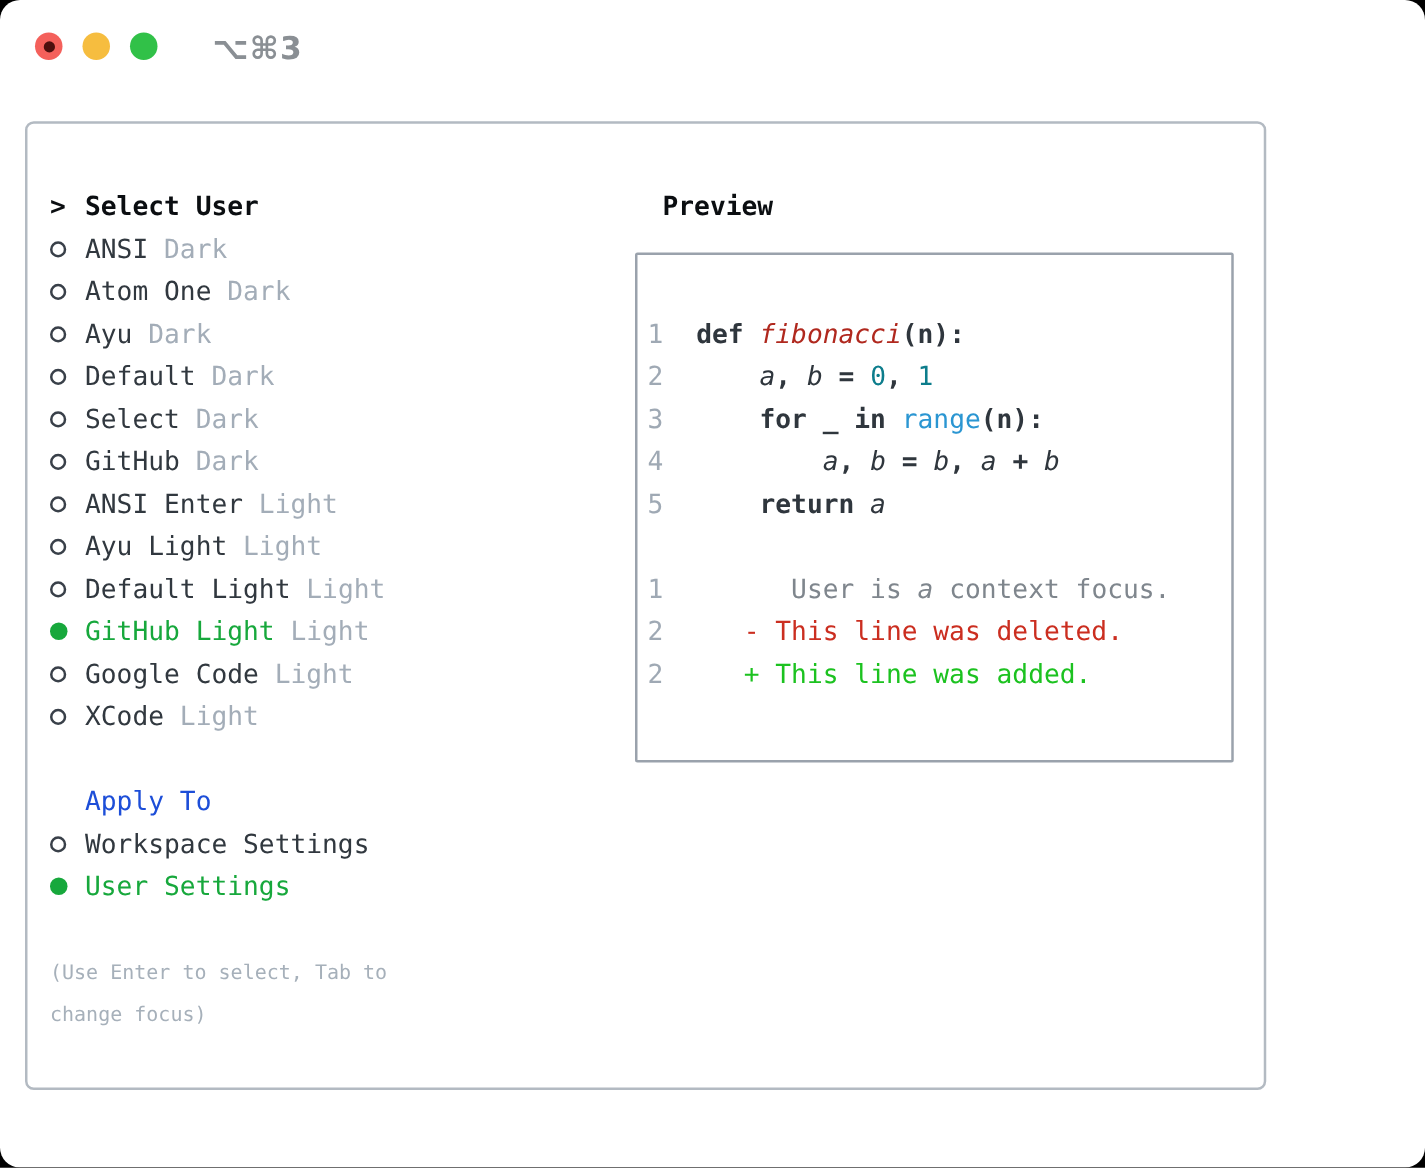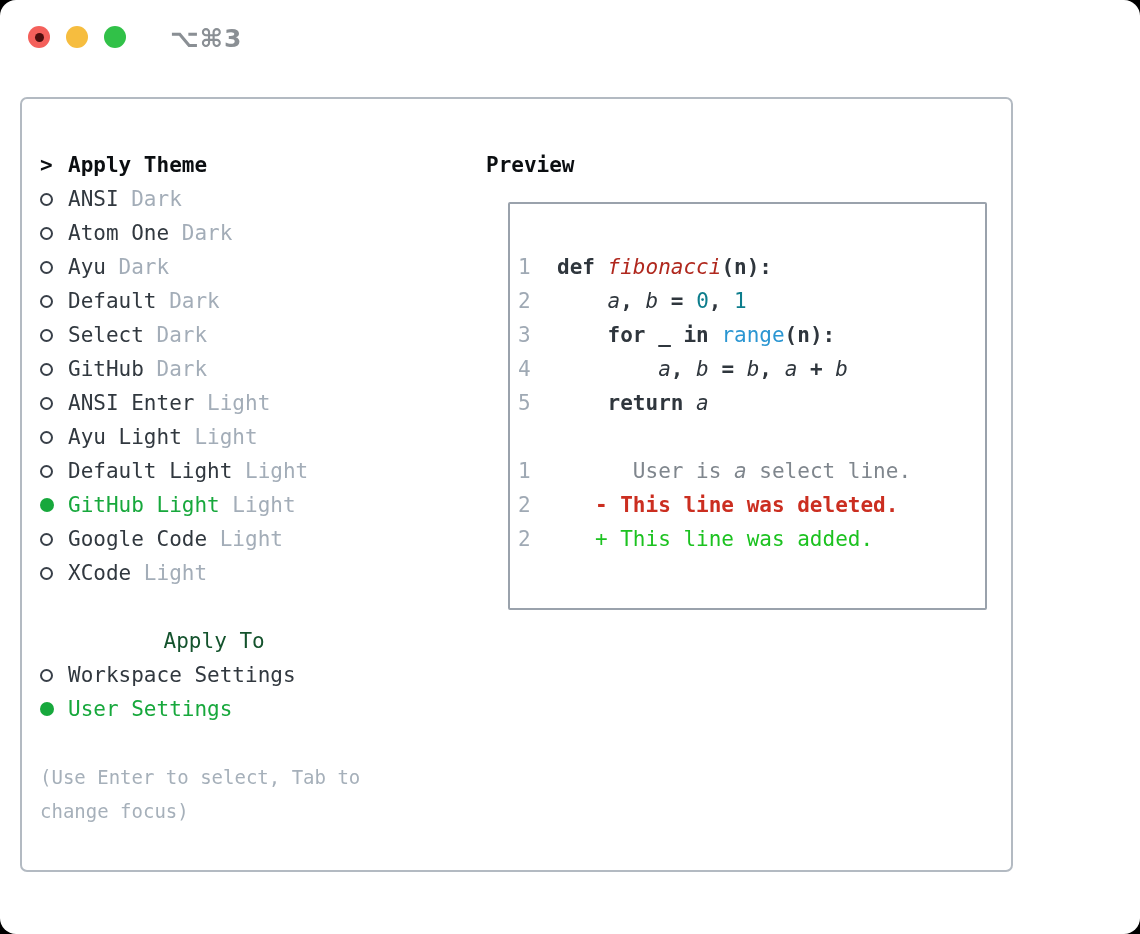--- a/index.html
+++ b/index.html
@@ -30,60 +30,60 @@
   
   .left-col { position:absolute; left:18px; top:49px; }
   .bullet-col { display:inline-flex; width:28px; flex:0 0 28px; align-items:center; }
   .prompt { font-weight:bold; color:#0b0e11; }
   .hdr-title { font-weight:bold; color:#0b0e11; }
   .circle { width:13px; height:13px; border-radius:50%; border:2px solid #394049; }
   .circle.filled { width:14px; height:14px; border:none; background:#17a83c; }
   .opt-name { color:#31383f; }
   .opt-name.selected { color:#17a83c; }
   .opt-tag { color:#a3adb8; }
-  .apply-header { color:#14532d;justify-content:center; }
-  .hint-line { height:34px; display:flex; align-items:center; font-size:19px; color:#a6b0ba; white-space:pre; }
+  .apply-header { color:#1d4ed8; }
+  .hint-line { height:34px; display:flex; align-items:center; font-size:16px; color:#a6b0ba; white-space:pre; }
   
-  .preview-title { position:absolute; left:464px; top:49px; height:34px; display:flex; align-items:center; font-size:21px; font-weight:bold; color:#0b0e11; }
+  .preview-title { position:absolute; left:508px; top:49px; height:34px; display:flex; align-items:center; font-size:21px; font-weight:bold; color:#0b0e11; }
   .preview-box {
     position:absolute; left:486px; top:103px; width:479px; height:408px;
     border:2px solid #9aa2ac; border-radius:2px; background:#fff;
     padding:46px 8px 0 8px; overflow:hidden;
   }
   .code-row { display:flex; height:34px; align-items:center; font-size:21px; white-space:pre; }
   .ln { display:inline-block; width:39px; color:#9fa9b4; flex:0 0 39px; }
   .s-code    { color:#2f363d;font-weight:bold; }
   .s-func    { color:#b0281e;font-style:italic; }
   .s-var     { color:#2f363d; font-style:italic; }
   .s-num     { color:#0d7d8c; }
   .s-builtin { color:#2b96d2; }
   .s-ctx     { color:#7f868d; }
   .s-ctxvar  { color:#7f868d; font-style:italic; }
-  .s-del     { color:#cb2e20;font-weight:bold; }
+  .s-del     { color:#cb2e20; }
   .s-add     { color:#1cc220; }
 </style>
 </head>
 <body>
 
 <div class="window">
 
   <div class="titlebar">
     <span class="tl red">
         <span class="dot"></span>
       </span>
     <span class="tl yellow"></span>
     <span class="tl green"></span>
     <span class="shortcut">⌥⌘3</span>
   </div>
 
   <div class="panel">
 
     <div class="left-col">
       <div class="row">
-        <span class="bullet-col prompt">&gt;</span><span class="hdr-title">Apply Theme</span>
+        <span class="bullet-col prompt">&gt;</span><span class="hdr-title">Select User</span>
       </div>
 
       <div id="theme-list">
           <div class="row"><span class="bullet-col"><span class="circle"></span></span><span class="opt-name">ANSI</span><span class="opt-tag"> Dark</span></div>
           <div class="row"><span class="bullet-col"><span class="circle"></span></span><span class="opt-name">Atom One</span><span class="opt-tag"> Dark</span></div>
           <div class="row"><span class="bullet-col"><span class="circle"></span></span><span class="opt-name">Ayu</span><span class="opt-tag"> Dark</span></div>
           <div class="row"><span class="bullet-col"><span class="circle"></span></span><span class="opt-name">Default</span><span class="opt-tag"> Dark</span></div>
           <div class="row"><span class="bullet-col"><span class="circle"></span></span><span class="opt-name">Select</span><span class="opt-tag"> Dark</span></div>
           <div class="row"><span class="bullet-col"><span class="circle"></span></span><span class="opt-name">GitHub</span><span class="opt-tag"> Dark</span></div>
           <div class="row"><span class="bullet-col"><span class="circle"></span></span><span class="opt-name">ANSI Enter</span><span class="opt-tag"> Light</span></div>
@@ -115,19 +115,19 @@
 
     <div class="preview-title">Preview</div>
 
     <div class="preview-box" id="code-box">
         <div class="code-row"><span class="ln">1</span><span class="s-code">def </span><span class="s-func">fibonacci</span><span class="s-code">(n):</span></div>
         <div class="code-row"><span class="ln">2</span><span class="s-code">    </span><span class="s-var">a</span><span class="s-code">, </span><span class="s-var">b</span><span class="s-code"> = </span><span class="s-num">0</span><span class="s-code">, </span><span class="s-num">1</span></div>
         <div class="code-row"><span class="ln">3</span><span class="s-code">    for _ in </span><span class="s-builtin">range</span><span class="s-code">(n):</span></div>
         <div class="code-row"><span class="ln">4</span><span class="s-code">        </span><span class="s-var">a</span><span class="s-code">, </span><span class="s-var">b</span><span class="s-code"> = </span><span class="s-var">b</span><span class="s-code">, </span><span class="s-var">a</span><span class="s-code"> + </span><span class="s-var">b</span></div>
         <div class="code-row"><span class="ln">5</span><span class="s-code">    return </span><span class="s-var">a</span></div>
         <div class="code-row"><span class="ln"></span></div>
-        <div class="code-row"><span class="ln">1</span><span class="s-ctx">      User is </span><span class="s-ctxvar">a</span><span class="s-ctx"> select line.</span></div>
+        <div class="code-row"><span class="ln">1</span><span class="s-ctx">      User is </span><span class="s-ctxvar">a</span><span class="s-ctx"> context focus.</span></div>
         <div class="code-row"><span class="ln">2</span><span class="s-del">   - This line was deleted.</span></div>
         <div class="code-row"><span class="ln">2</span><span class="s-add">   + This line was added.</span></div>
       </div>
 
   </div>
 </div>
 
 </body></html>

